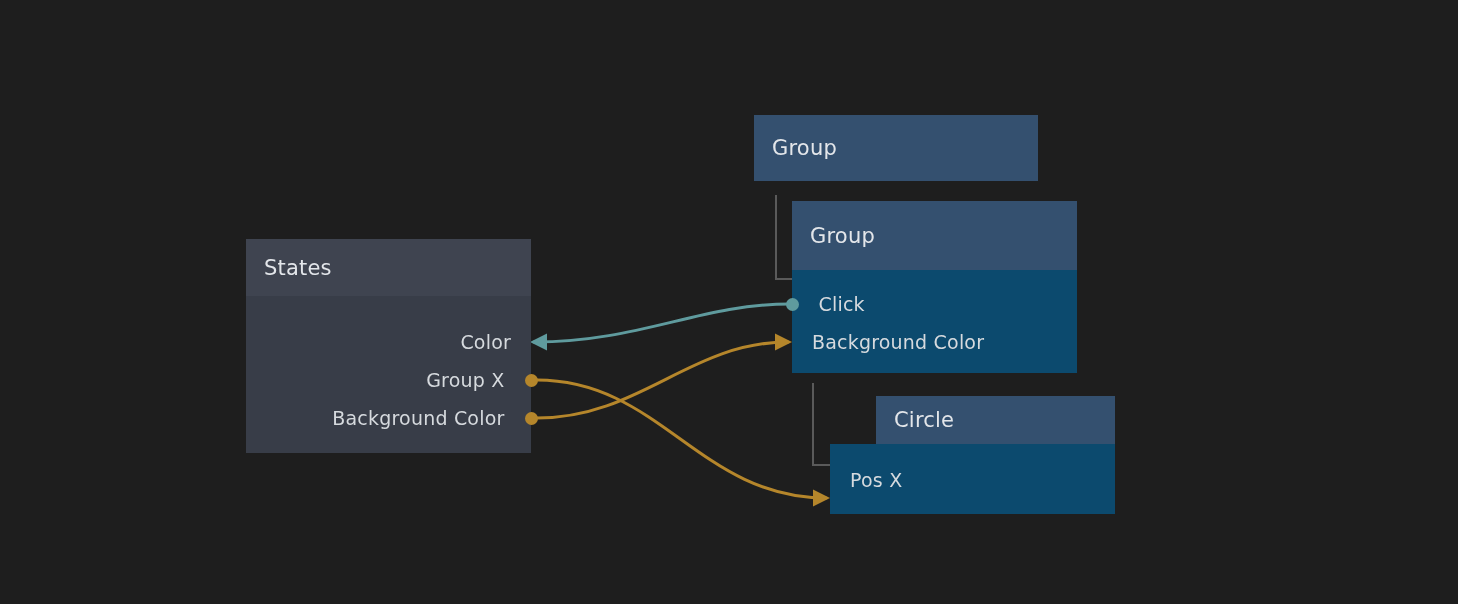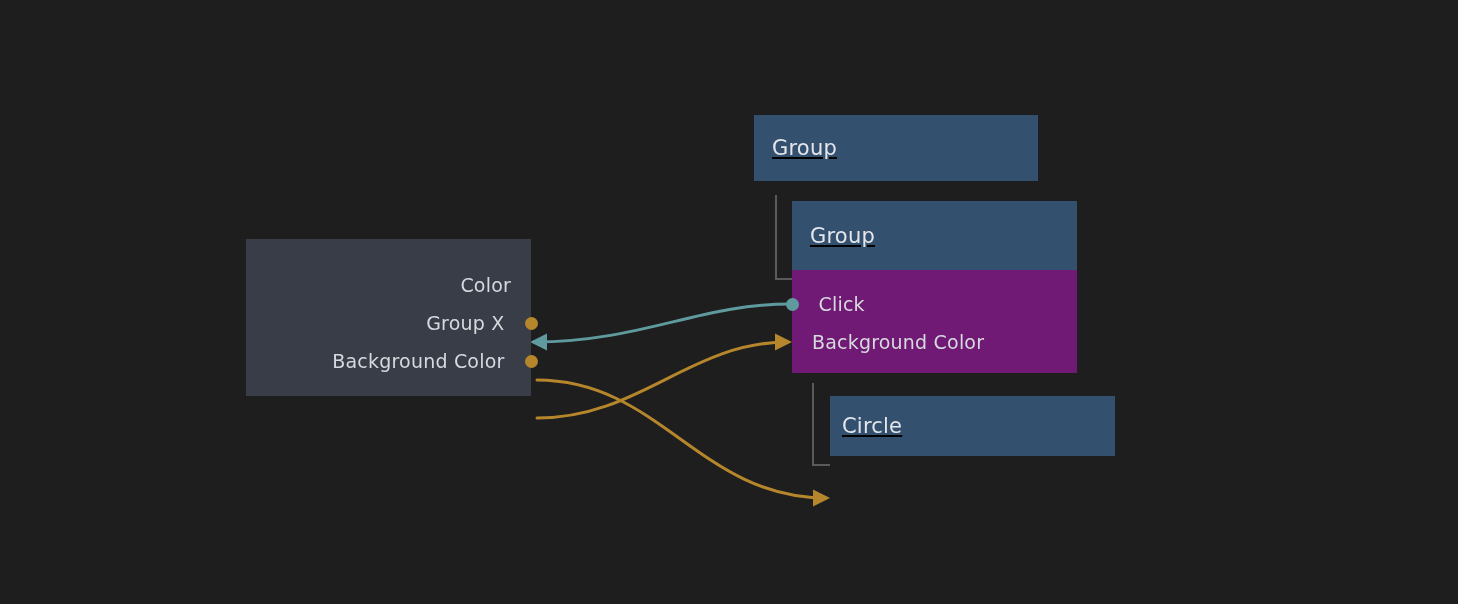--- a/index.html
+++ b/index.html
@@ -51,22 +51,22 @@
   }
   .port-label {
     color: #d6dade;
     font-size: 19px;
     letter-spacing: 0.2px;
   }
   
   .states .node-header { background: #3f4450; }
   .states .node-body   { background: #383d48; }
   
-  .blue .node-header { background: #34506f; text-decoration: underline; }
-  .blue .node-body   { background: #701a75; }
+  .blue .node-header { background: #34506f; }
+  .blue .node-body   { background: #0c4a6e; }
 
   .port-row.out {
     right: 0;
     transform: translateY(-50%);
     flex-direction: row;
     justify-content: flex-end;
   }
   .port-row.in {
     left: 0;
     transform: translateY(-50%);
@@ -117,25 +117,34 @@
             <span style="width: 13px; height: 13px; border-radius: 50%; flex: 0 0 auto; background: rgb(95, 155, 158); margin-left: -6.5px;"></span>
             <span class="port-label">Click</span>
           </div>
           <div class="port-row in" style="top: 72px;">
             <span style="width: 0px; height: 13px; flex: 0 0 auto;"></span>
             <span class="port-label">Background Color</span>
           </div>
         </div>
       </div>
       <div class="node blue" style="left: 830px; top: 396px; width: 285px;">
-        <div class="node-header" style="height: 60px; padding-left: 12px;">
+        <div class="node-header" style="height: 48px; padding-left: 18px; margin-left: 46px;">
           <span class="node-title">Circle</span>
+        </div>
+        <div class="node-body" style="height: 70px;">
+          <div class="port-row in" style="top: 36px;">
+            <span style="width: 0px; height: 13px; flex: 0 0 auto;"></span>
+            <span class="port-label">Pos X</span>
+          </div>
         </div>
       </div>
       <div class="node states" style="left: 246px; top: 239px; width: 285px;">
+        <div class="node-header" style="height: 57px; padding-left: 18px;">
+          <span class="node-title">States</span>
+        </div>
         <div class="node-body" style="height: 157px;">
           <div class="port-row out" style="top: 46px;">
             <span class="port-label">Color</span>
             <span style="width: 0px; height: 13px; flex: 0 0 auto;"></span>
           </div>
           <div class="port-row out" style="top: 84px;">
             <span class="port-label">Group X</span>
             <span style="width: 13px; height: 13px; border-radius: 50%; flex: 0 0 auto; background: rgb(181, 134, 43); margin-right: -6.5px;"></span>
           </div>
           <div class="port-row out" style="top: 122px;">

